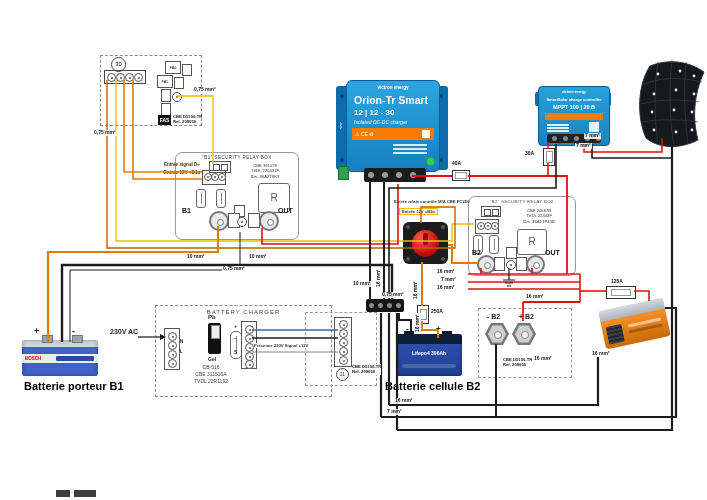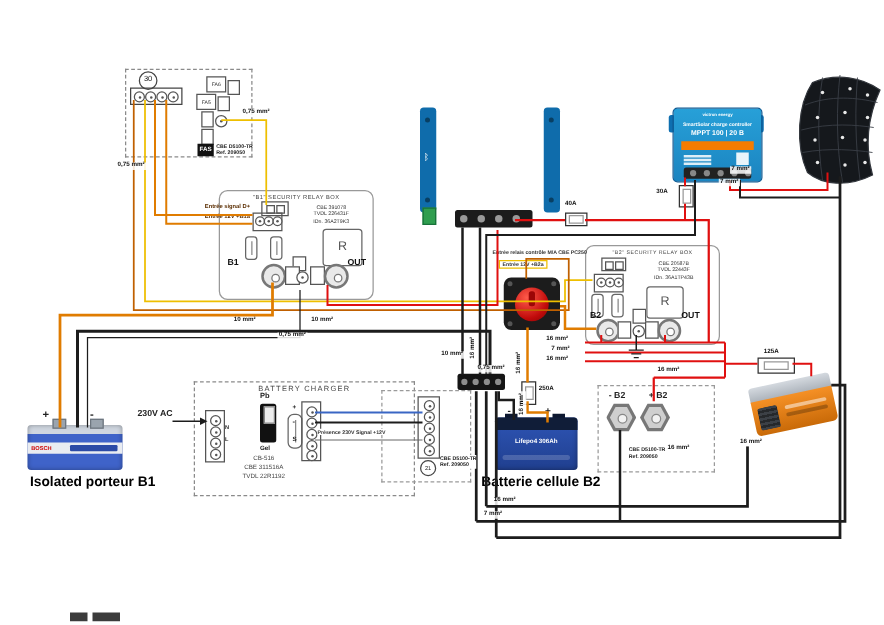--- a/index.html
+++ b/index.html
@@ -92,20 +92,34 @@
   <div class="abs" style="left:336px;top:80px;width:112px;height:100px;">
     <div class="abs" style="left:0;top:6px;width:13px;height:84px;background:#0f6cab;border-radius:3px;">
       <span class="abs" style="left:4px;top:8px;width:4px;height:4px;background:#083f63;border-radius:50%;"></span>
       <span class="abs" style="left:3px;top:36px;color:#fff;font-size:7px;">ᛒ</span>
       <span class="abs" style="left:4px;top:72px;width:4px;height:4px;background:#083f63;border-radius:50%;"></span>
     </div>
     <div class="abs" style="left:99px;top:6px;width:13px;height:84px;background:#0f6cab;border-radius:3px;">
       <span class="abs" style="left:4px;top:8px;width:4px;height:4px;background:#083f63;border-radius:50%;"></span>
       <span class="abs" style="left:4px;top:72px;width:4px;height:4px;background:#083f63;border-radius:50%;"></span>
     </div>
+    <div class="abs" style="left:10px;top:0;width:92px;height:90px;background:linear-gradient(180deg,#2ba6e0,#167fc0);border:1px solid #0b5d97;border-radius:6px;">
+      <div class="abs" style="left:0;top:4px;width:92px;text-align:center;color:#fff;font-size:4.5px;font-weight:bold;">victron energy</div>
+      <div class="abs" style="left:7px;top:13px;color:#fff;font-size:10.5px;font-weight:bold;white-space:nowrap;">Orion-Tr Smart</div>
+      <div class="abs" style="left:7px;top:27px;color:#fff;font-size:8px;font-weight:bold;">12 | 12 - 30</div>
+      <div class="abs" style="left:7px;top:38px;color:#e8f6ff;font-size:5px;font-style:italic;">Isolated DC-DC charger</div>
+      <div class="abs" style="left:5px;top:47px;width:82px;height:12px;background:#f57c00;">
+        <span class="abs" style="left:3px;top:3px;color:#fff;font-size:5px;">⚠ CE ♻</span>
+        <span class="abs" style="left:70px;top:2px;width:8px;height:8px;background:#fff;"></span>
+      </div>
+      <span class="abs" style="left:46px;top:63px;width:34px;height:2px;background:#d8ecf7;"></span>
+      <span class="abs" style="left:46px;top:67px;width:34px;height:2px;background:#d8ecf7;"></span>
+      <span class="abs" style="left:46px;top:71px;width:34px;height:2px;background:#d8ecf7;"></span>
+      <span class="abs" style="left:80px;top:77px;width:7px;height:7px;background:#35d04a;border-radius:50%;box-shadow:0 0 3px #35d04a;"></span>
+    </div>
     <div class="abs" style="left:2px;top:86px;width:9px;height:12px;background:#2f9e4f;border:1px solid #19713a;"></div>
     <div class="abs" style="left:28px;top:88px;width:62px;height:14px;background:#1b1b1b;border-radius:2px;">
       <span class="abs" style="left:4px;top:4px;width:6px;height:6px;background:#999;border-radius:50%;"></span>
       <span class="abs" style="left:18px;top:4px;width:6px;height:6px;background:#999;border-radius:50%;"></span>
       <span class="abs" style="left:32px;top:4px;width:6px;height:6px;background:#999;border-radius:50%;"></span>
       <span class="abs" style="left:46px;top:4px;width:6px;height:6px;background:#999;border-radius:50%;"></span>
     </div>
   </div>
 
   <div class="abs" style="left:538px;top:86px;width:70px;height:58px;">
@@ -294,21 +308,21 @@
   <span class="abs" style="left:34px;top:326px;font-size:9px;font-weight:bold;">+</span>
   <span class="abs" style="left:72px;top:326px;font-size:9px;font-weight:bold;">-</span>
   <div class="abs" style="left:22px;top:340px;width:76px;height:36px;border-radius:3px;background:linear-gradient(180deg,#cfd6e0 0 7px,#3f63c9 7px 100%);box-shadow:inset 0 0 4px rgba(0,0,0,.35);">
     <span class="abs" style="left:20px;top:-5px;width:9px;height:6px;background:#9aa4ae;border:1px solid #6d767f;"></span>
     <span class="abs" style="left:50px;top:-5px;width:9px;height:6px;background:#9aa4ae;border:1px solid #6d767f;"></span>
     <div class="abs" style="left:0;top:14px;width:76px;height:9px;background:#e9ecf1;">
       <span class="abs" style="left:3px;top:2px;font-size:4.5px;font-weight:bold;color:#c00;">BOSCH</span>
       <span class="abs" style="left:34px;top:2px;width:38px;height:5px;background:#2b4aa6;border-radius:1px;"></span>
     </div>
   </div>
-  <div class="bigname" style="left:24px;top:380px;">Isolated porteur B1</div>
+  <div class="bigname" style="left:24px;top:380px;">Batterie porteur B1</div>
 
   <div class="fuse" style="left:452px;top:170px;width:16px;height:9px;"></div>
   <div class="fuse" style="left:543px;top:148px;width:10px;height:16px;"></div>
   <div class="fuse" style="left:417px;top:305px;width:10px;height:17px;"></div>
   <div class="fuse" style="left:606px;top:286px;width:28px;height:11px;"></div>
 
   <div class="abs" style="left:56px;top:490px;width:14px;height:7px;background:#3c3c3c;"></div>
   <div class="abs" style="left:74px;top:490px;width:22px;height:7px;background:#3c3c3c;"></div>
 
   <svg class="wires" width="707" height="500" viewBox="0 0 707 500" fill="none">

